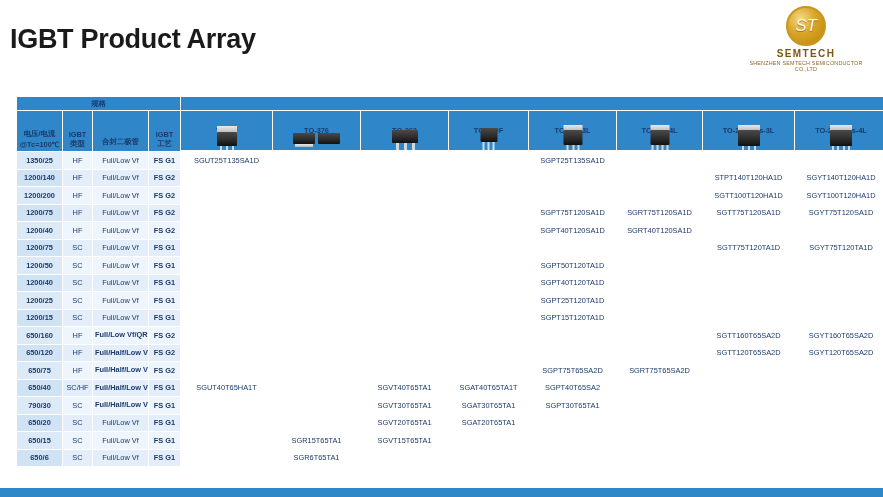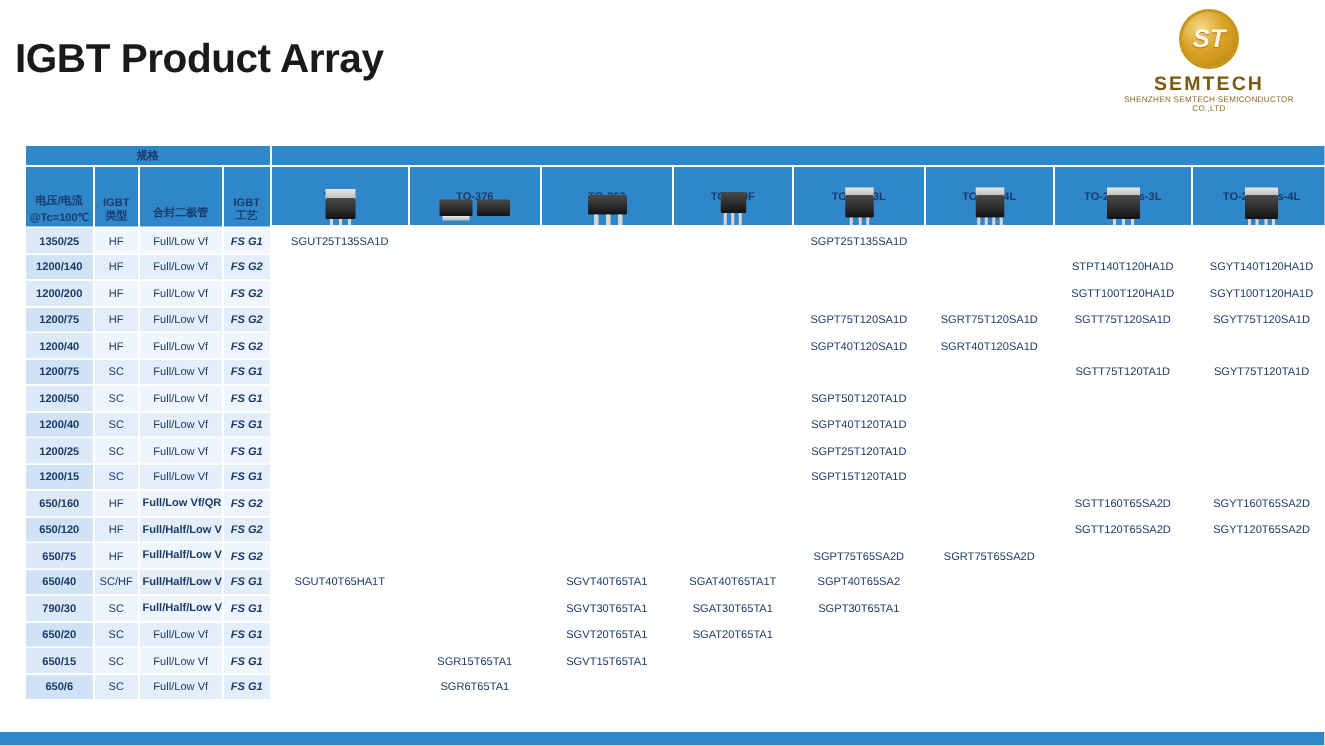--- a/index.html
+++ b/index.html
@@ -42,27 +42,27 @@
     border-radius: 50%;
     background: radial-gradient(circle at 35% 30%, #f6d98a 0%, #d9a326 45%, #b8860b 100%);
     border: 2px solid #c8971f;
     position: relative;
   }
   .brand-mark span {
     position: absolute;
     left: 0; right: 0; top: 50%;
     transform: translateY(-50%);
     font-size: 17px;
-    font-weight: bold;
+    font-weight: normal;
     font-style: italic;
     color: #fffbe8;
     text-shadow: 0 1px 1px rgba(120,80,0,.7);
   }
   .brand-name {
-    font-size: 13px;
+    font-size: 10px;
     font-weight: bold;
     color: #7a5a10;
     letter-spacing: 1.4px;
   }
   .brand-tag {
     font-size: 5.4px;
     color: #8a6a20;
     letter-spacing: .2px;
     margin-top: 1px;
   }
@@ -144,21 +144,20 @@
     font-size: 8px;
     height: 17.5px;
   }
   td.tcol { background: #eef5fc; font-size: 7.4px; }
   td.dcol { background: #eef5fc; font-size: 7.2px; }
   td.fcol {
     background: #eef5fc;
     color: #d4500a;
     font-weight: bold;
     font-size: 7.6px;
-    font-style: italic;
   }
   td.pn {
     background: #ffffff;
     color: #1b1b1b;
     font-size: 7.2px;
     font-weight: normal;
     border: 1px solid #cfd9e4;
   }
   td.pn.empty { background: #ffffff; }
   tr.alt td.vcol { background: #cfe3f5; }

